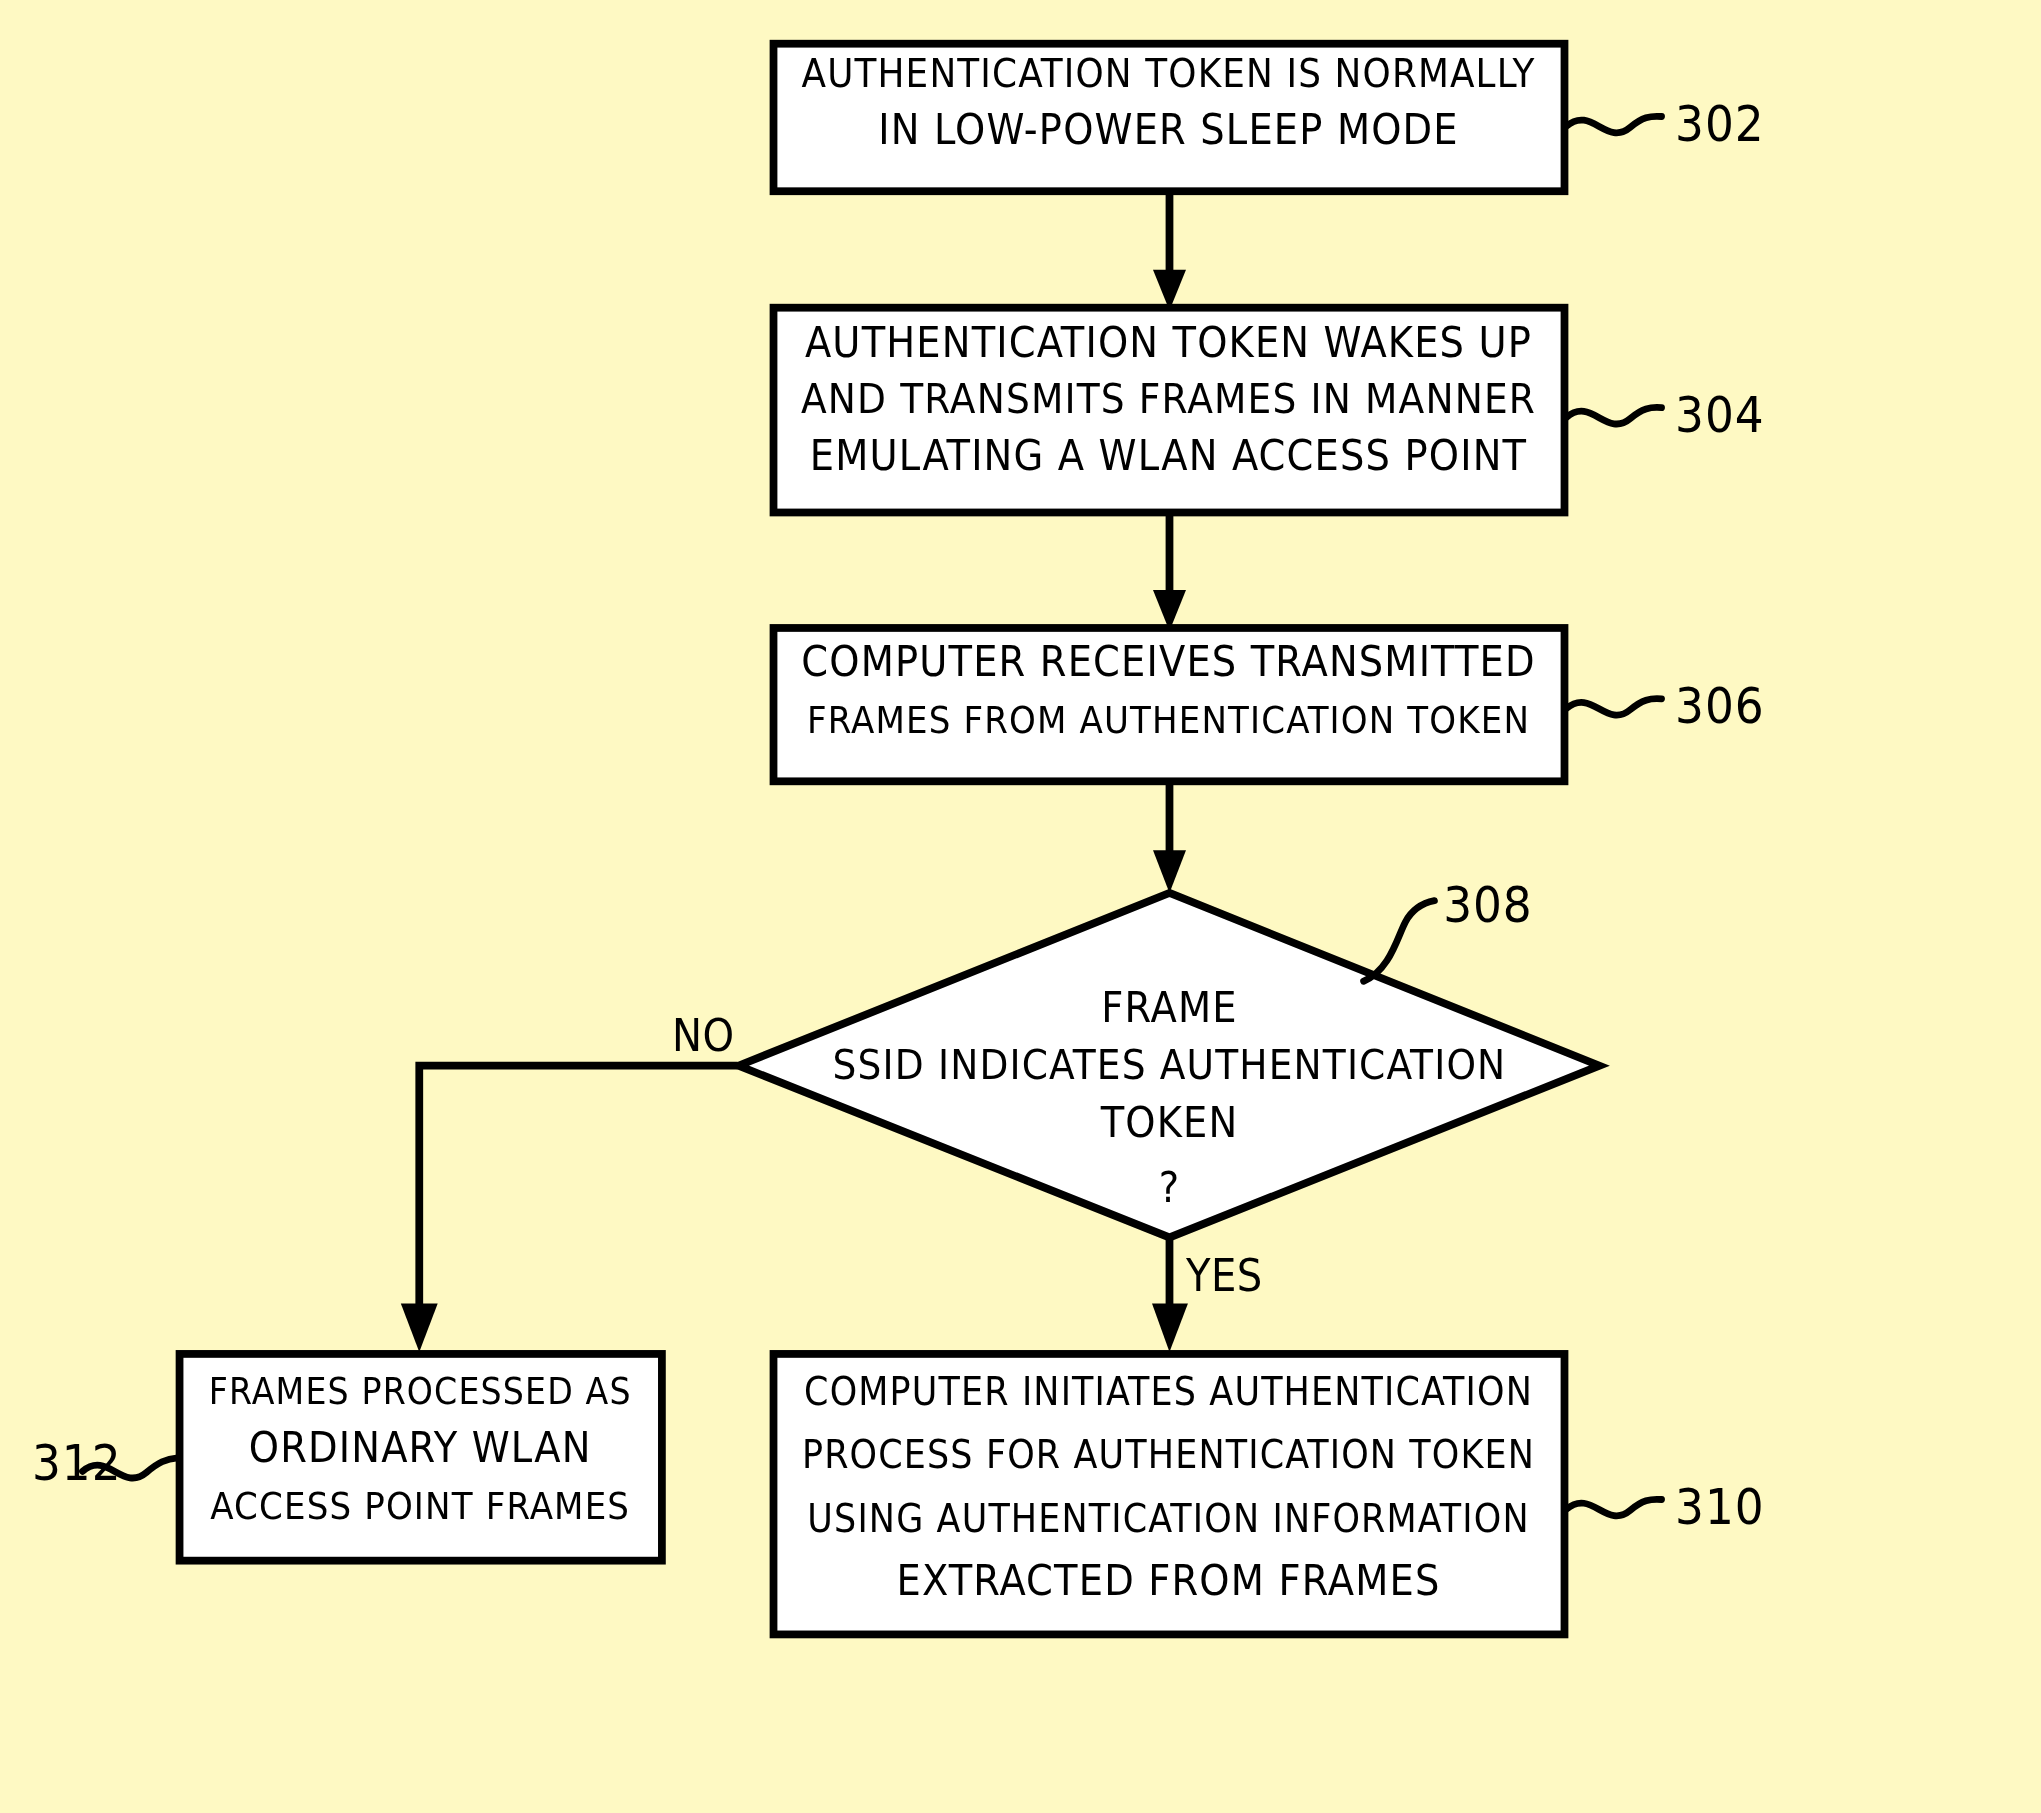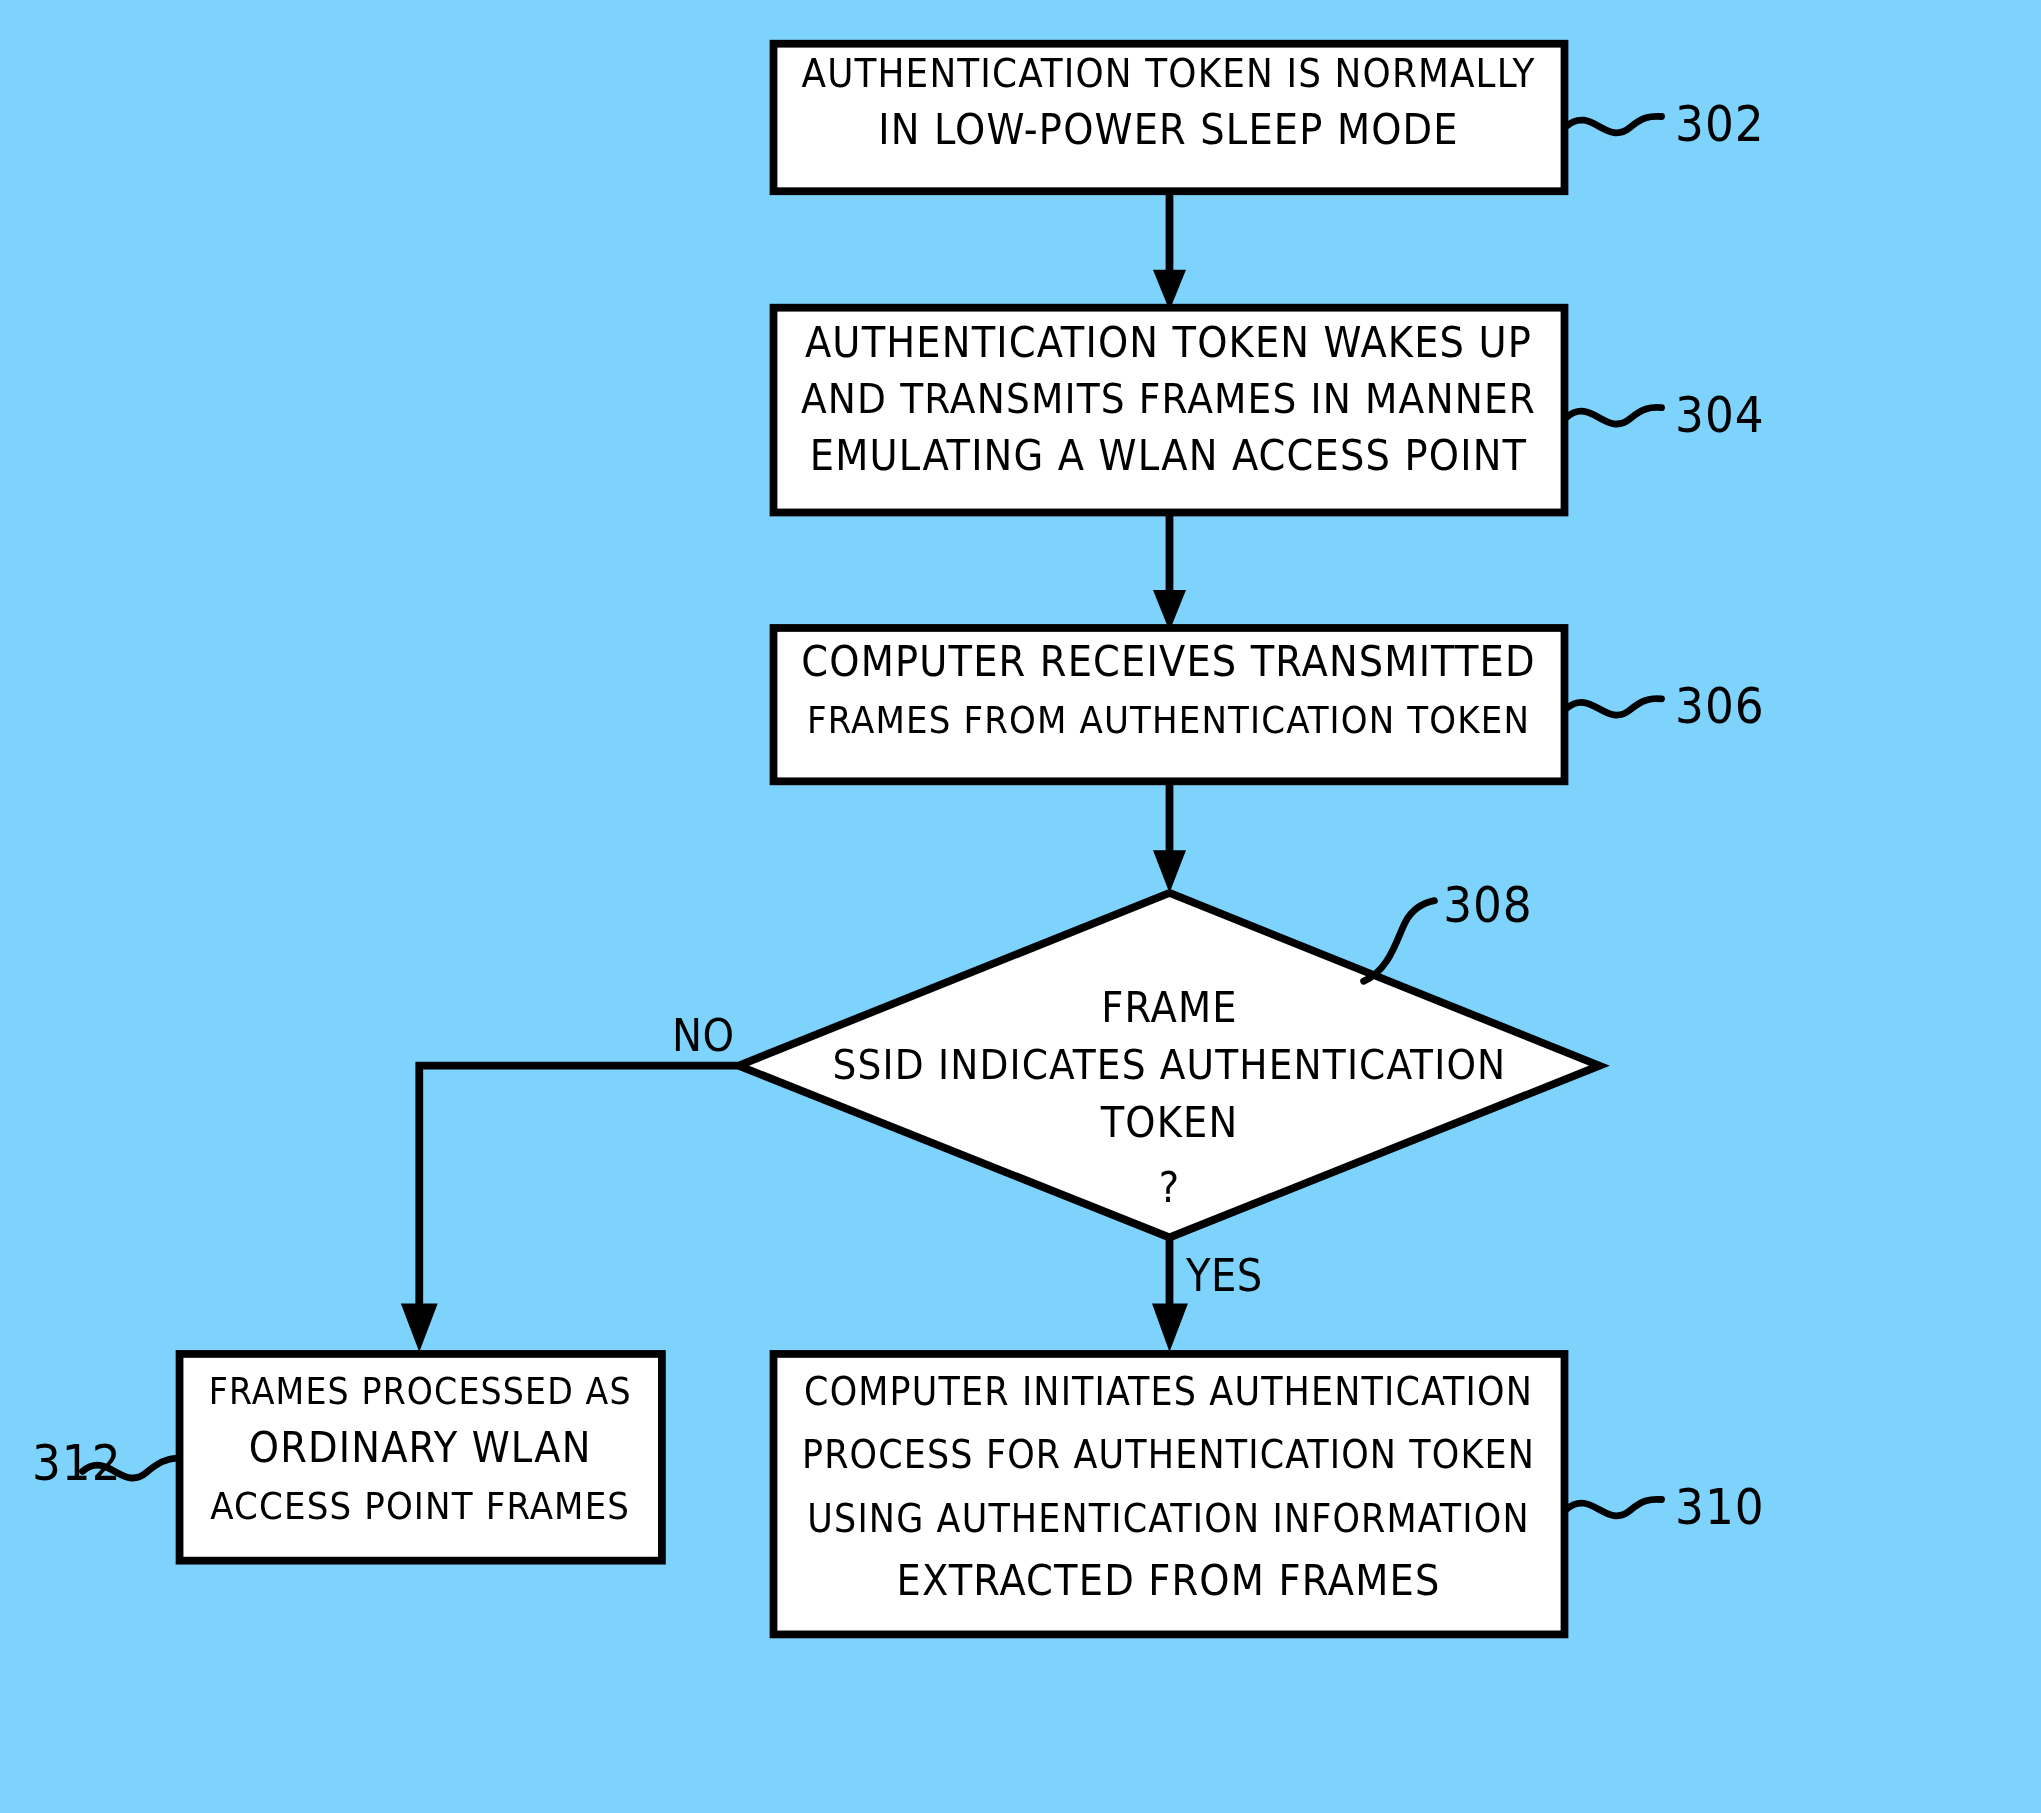--- a/index.html
+++ b/index.html
@@ -10,21 +10,21 @@
   body {
     width: 2042px;
     height: 1814px;
     overflow: hidden;
     font-family: "Liberation Sans", sans-serif;
   }
   #figure-root {
     position: relative;
     width: 2042px;
     height: 1814px;
-    background: #7dd3fc;
+    background: #fef9c3;
   }
   svg.flow {
     display: block;
     width: 2042px;
     height: 1814px;
   }
   
   .shape {
     fill: #ffffff;
     stroke: #000000;

